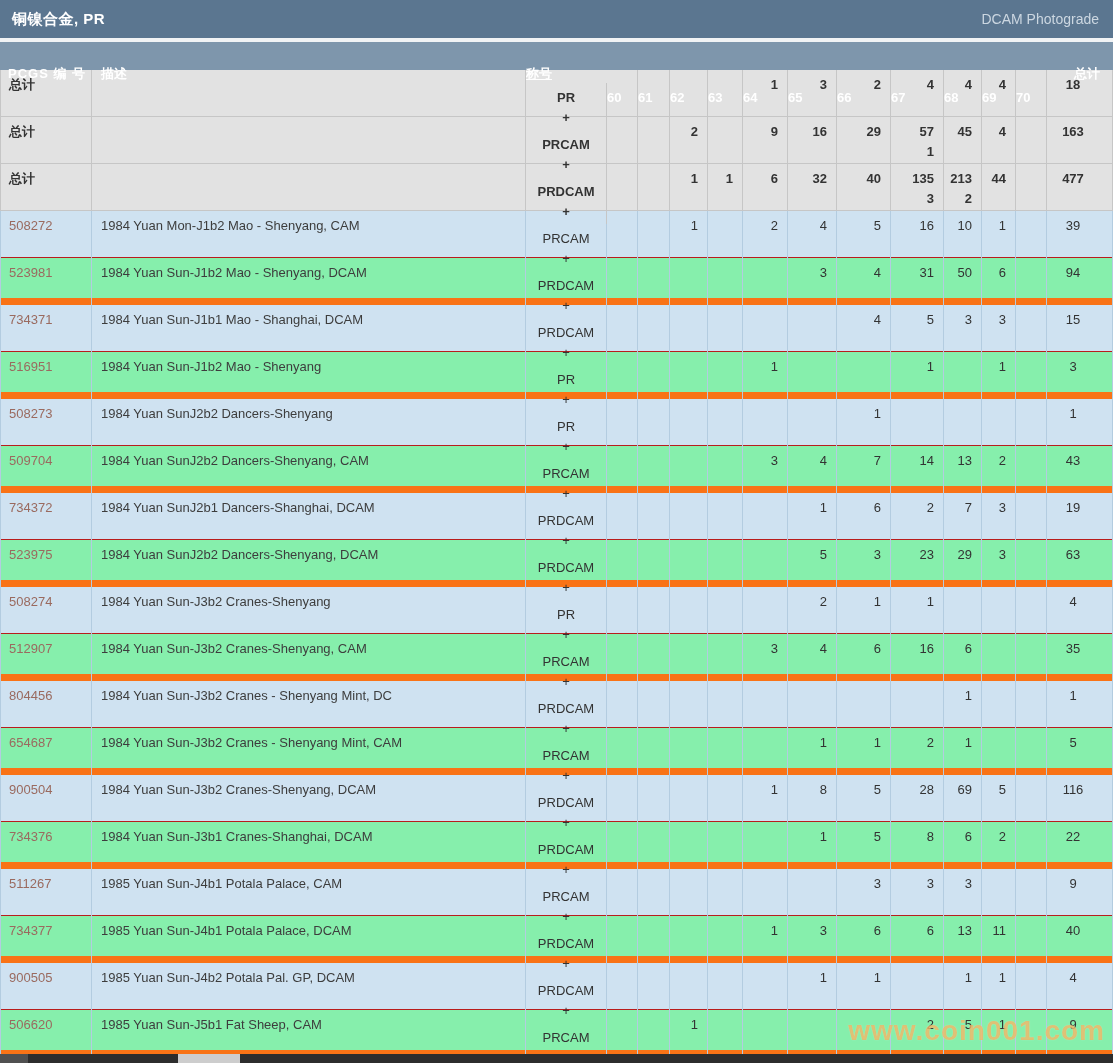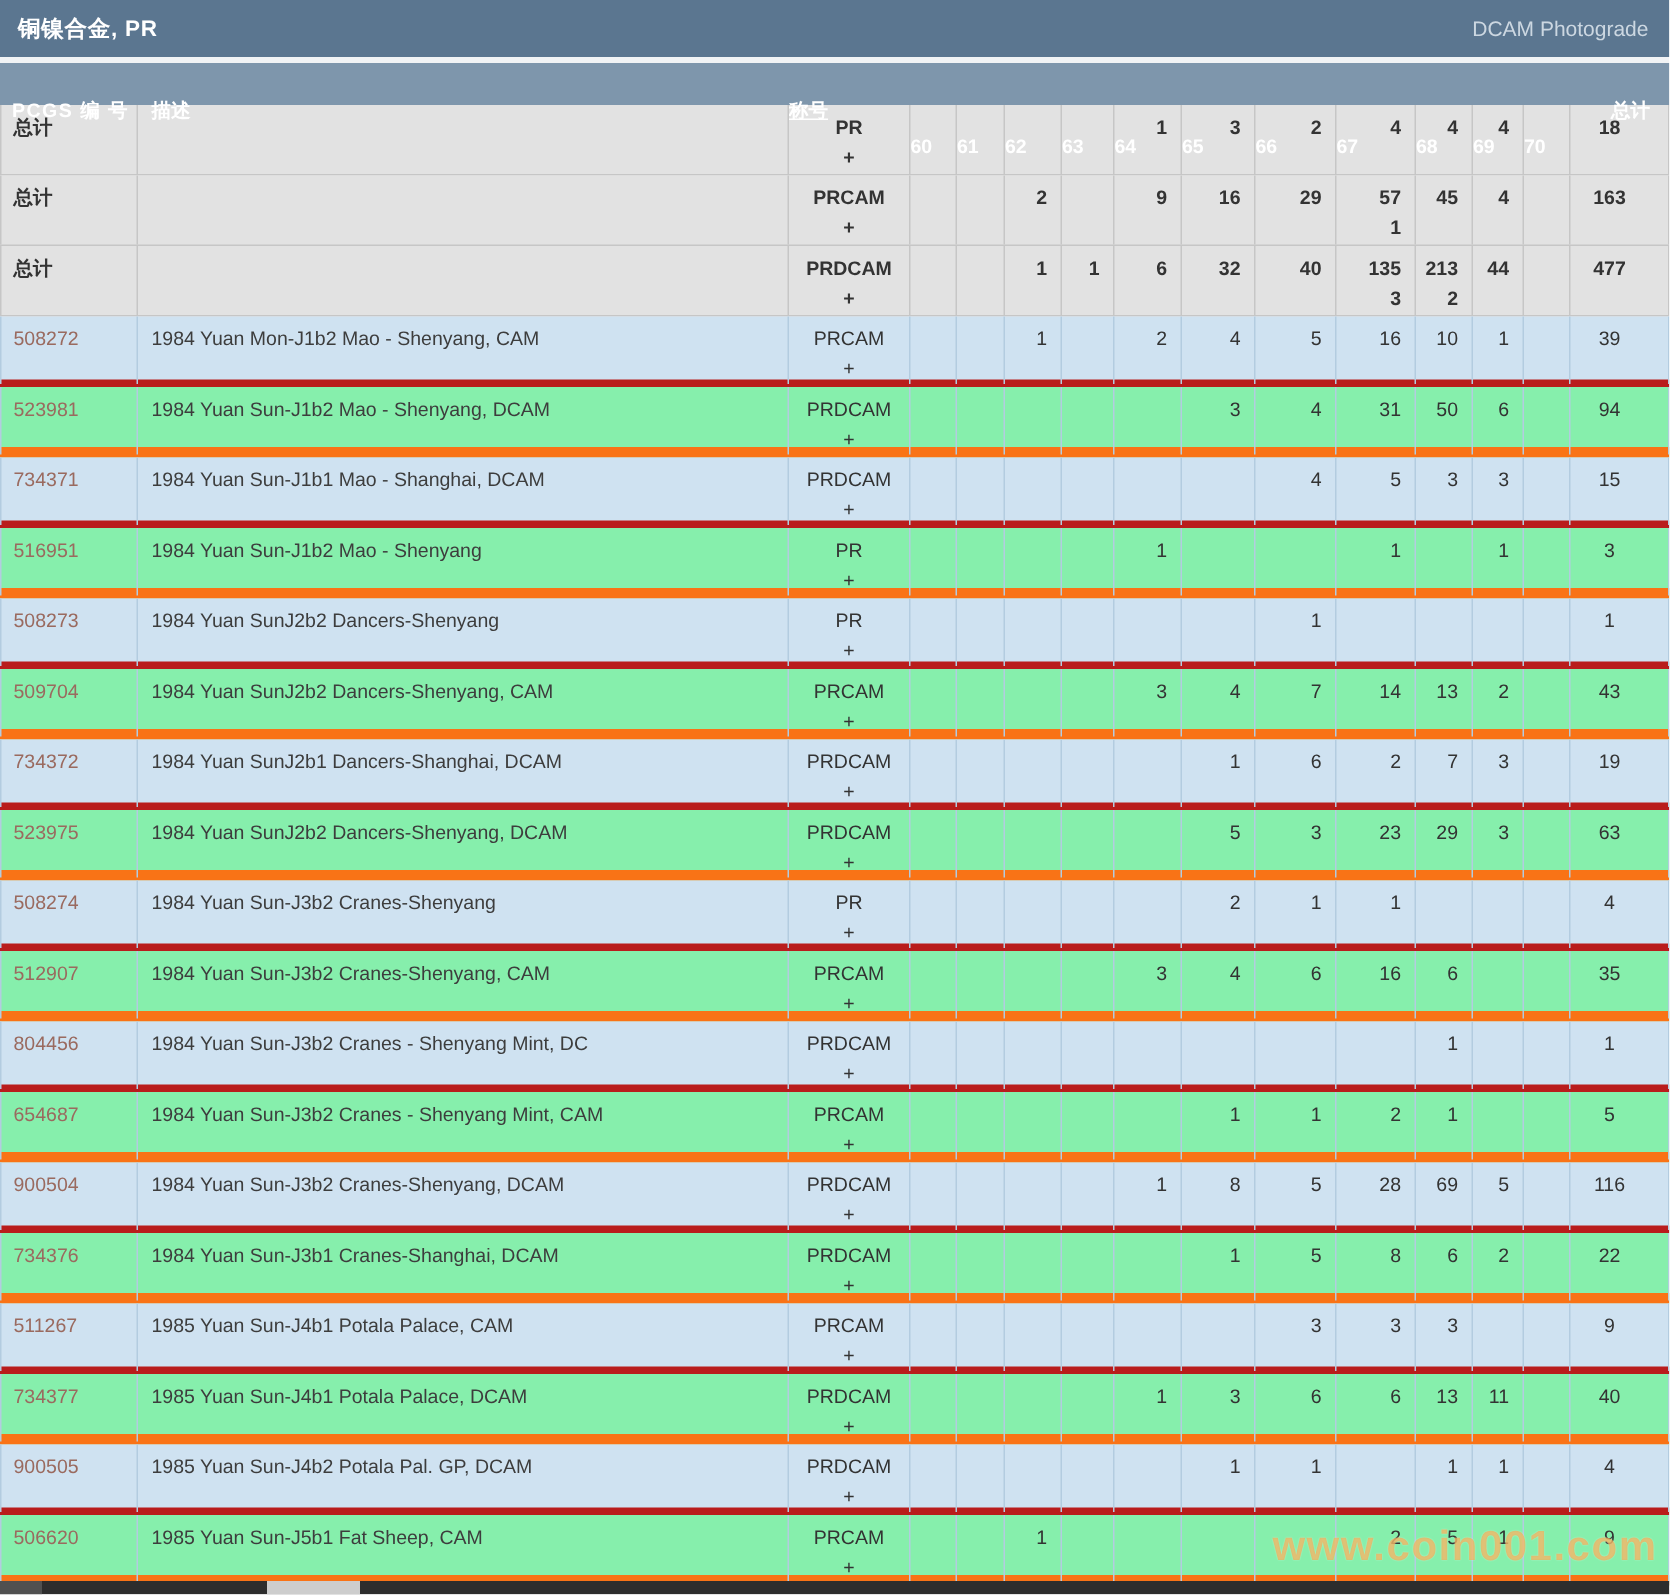--- a/index.html
+++ b/index.html
@@ -21,35 +21,35 @@
   .header-row { display:grid; grid-template-columns:var(--cols); background:#7e96ac; height:28px; align-items:center; color:#ffffff; font-weight:bold; font-size:13px; }
   .h-id { padding-left:8px; letter-spacing:1px; }
   .h-desc { padding-left:9px; }
   .h-desig { text-align:left;text-decoration:underline; }
   .h-grade { text-align:left; padding-right:9px;margin-top:48px; }
   .h-total { text-align:right; padding-right:13px; }
 
   
   .row { display:grid; grid-template-columns:var(--cols); height:47px; font-size:13px; color:#333; }
   .row.gray  { background:#e2e2e2; border-bottom:1px solid #c6c6c6; font-weight:bold; }
-  .row.blue  { background:#cfe2f1; border-bottom:5px solid #b91c1c; }
+  .row.blue  { background:#cfe2f1; border-bottom:1px solid #b91c1c; }
   .row.light { background:#86efac; border-bottom:7px solid #f97316; }
 
   .c { padding-top:5px; line-height:19px; border-right:1px solid transparent; height:100%; }
   .row.gray .c { border-right-color:#c6c6c6; }
   .row.blue .c, .row.light .c { border-right-color:#b3cce0; }
   .c:first-child { border-left:1px solid transparent; }
   .row.gray .c:first-child { border-left-color:#c6c6c6; }
   .row.blue .c:first-child, .row.light .c:first-child { border-left-color:#b3cce0; }
 
   .c-id { padding-left:8px; }
   .c-id.link { color:#9a6a5f; font-weight:normal; cursor:pointer; }
   .c-id.total-label { color:#333; font-weight:bold; }
   .c-desc { padding-left:9px; color:#3d3d3d; font-weight:normal; }
-  .c-desig { text-align:center; }
+  .c-desig { text-align:center;margin-top:13px; }
   .c-grade { text-align:right; padding-right:9px; }
   .c-total { text-align:center; padding-right:13px; }
   .l1, .l2 { display:block; height:20px; }
 
   
   .watermark { position:absolute; right:8px; bottom:16px; font-size:28px; font-weight:bold;
     color:rgba(243,157,54,0.60); letter-spacing:1px; pointer-events:none; text-shadow:0 0 1px rgba(255,255,255,0.5);text-align:right; }
 
   
   .hscrollbar { position:absolute; left:0; bottom:0; width:1113px; height:9px; background:#2d2d2d; }

